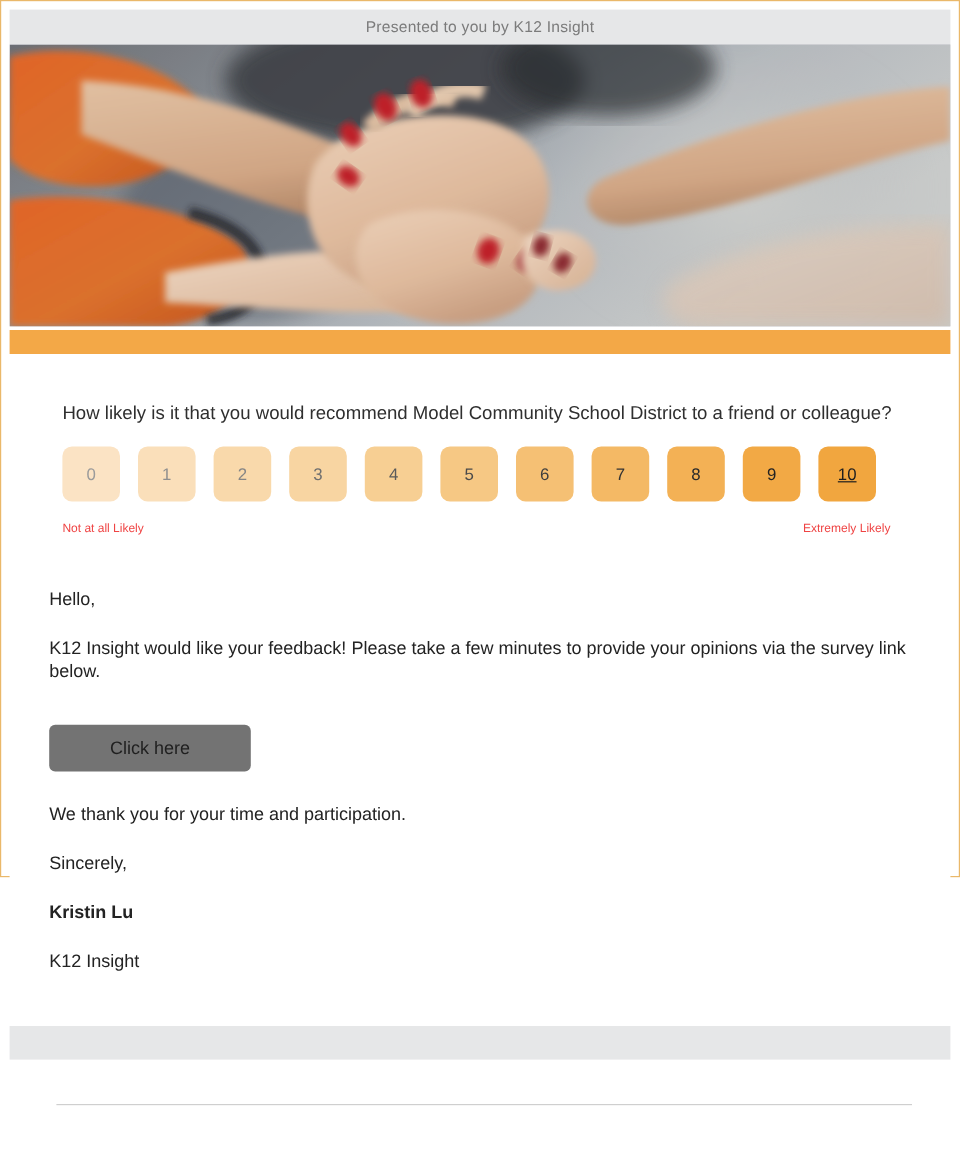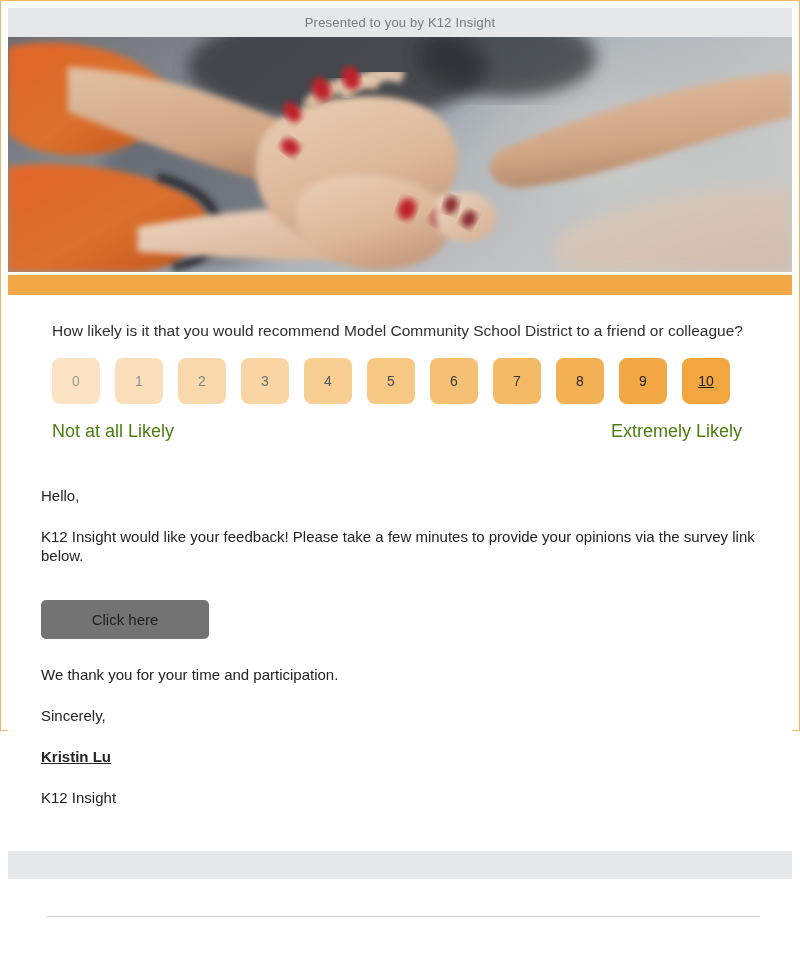--- a/index.html
+++ b/index.html
@@ -54,21 +54,21 @@
     margin-top: 3px;
   }
 
   
   .body-area {
     padding: 0 32px;
     background: #ffffff;
   }
 
   .question-block {
-    padding-top: 26px;
+    padding-top: 40px;
     padding-left: 12px;
     padding-right: 12px;
   }
   .question-text {
     font-size: 15.5px;
     line-height: 20px;
     color: #2f2f2f;
     margin: 0;
   }
 
@@ -88,36 +88,36 @@
     box-sizing: border-box;
   }
 
   .anchor-row {
     display: flex;
     justify-content: space-between;
     margin-top: 17px;
     padding-right: 6px;
   }
   .anchor-label {
-    font-size: 18px;
-    color: #4d7c0f;
+    font-size: 10px;
+    color: #ef4444;
   }
 
   .letter {
     padding-top: 44px;
     padding-left: 1px;
   }
   .letter p {
     margin: 0 0 22px 0;
     font-size: 15px;
     line-height: 19px;
     color: #232323;
   }
   .letter p.tight { margin-bottom: 33px; }
-  .letter p.bold { font-weight: bold; text-decoration: underline; }
+  .letter p.bold { font-weight: bold; }
 
   .cta-button {
     display: inline-flex;
     align-items: center;
     justify-content: center;
     width: 168px;
     height: 39px;
     background: #737373;
     border: none;
     border-radius: 5px;

